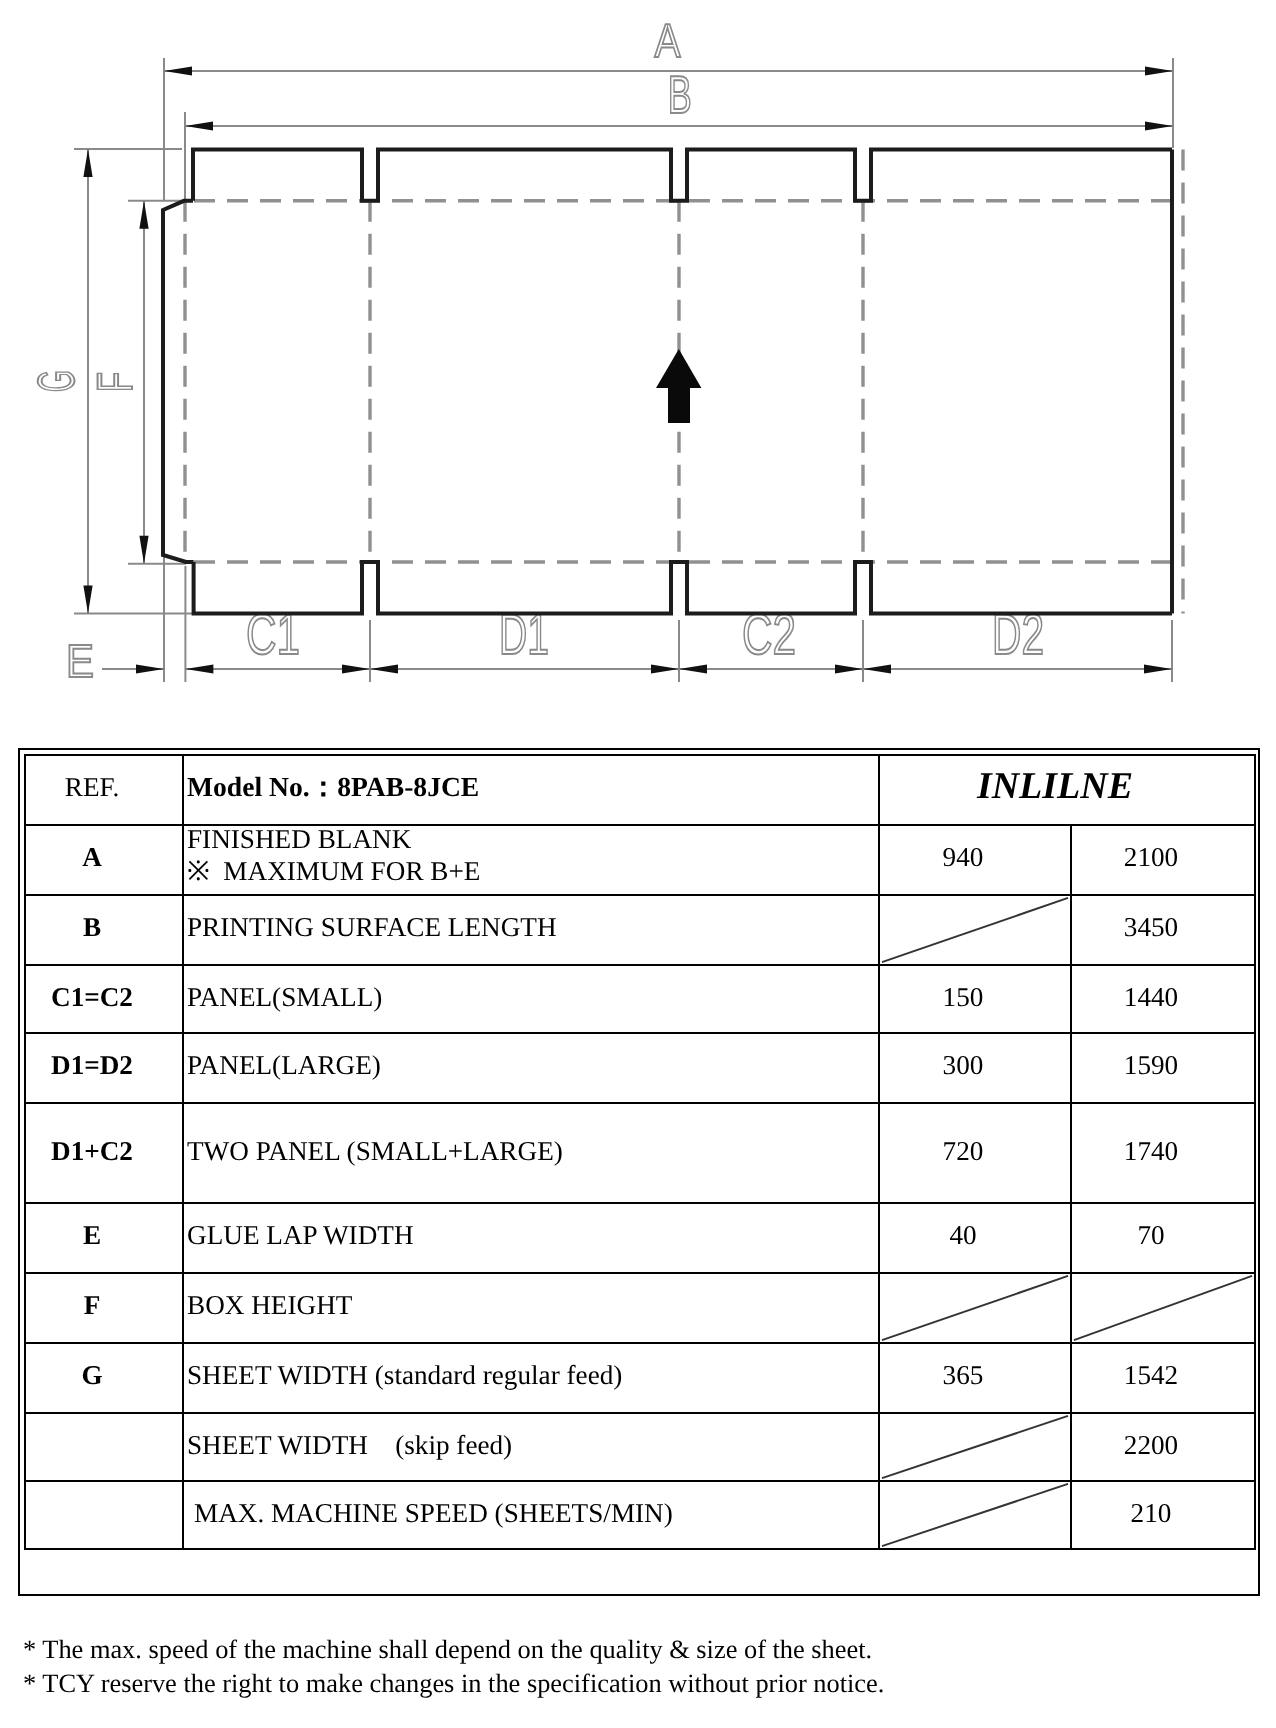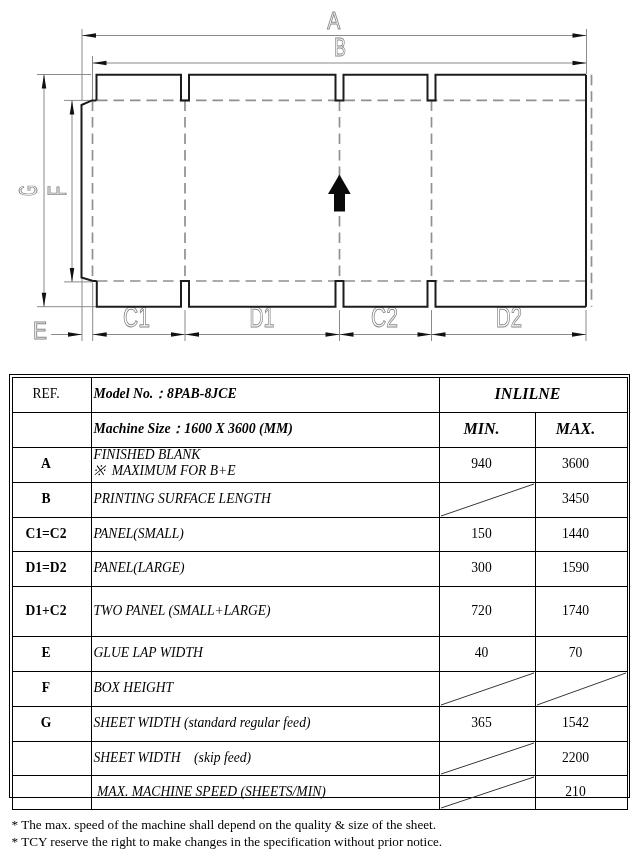--- a/index.html
+++ b/index.html
@@ -3,23 +3,23 @@
 <meta charset="utf-8">
 <style>
 html,body{margin:0;padding:0;background:#fff;}
 #page{position:relative;width:638px;height:864px;background:#fff;overflow:hidden;font-family:"Liberation Serif",serif;}
 #diag{position:absolute;left:0;top:0;}
 #tablewrap{position:absolute;left:9px;top:374px;width:615px;height:418px;border:1px solid #000;padding:2px;}
 table{border-collapse:collapse;table-layout:fixed;width:615px;}
 td{border:1px solid #000;padding:0 12px 2px 0;font-size:13.6px;color:#000;overflow:hidden;vertical-align:middle;}
 td.c{text-align:center;}
 td.ref{font-weight:bold;text-align:center;}
-td.desc{padding-left:1.5px;font-style:italic;}
+td.desc{padding-left:1.5px;}
 td.bld{font-weight:bold;font-size:13.8px;}
-td.hdr{font-weight:bold;font-style:italic;font-size:16px;text-align:center;}
+td.hdr{font-weight:bold;font-style:italic;font-size:19px;text-align:center;}
 td.diag{padding:0;position:relative;}
 td.diag svg{position:absolute;left:0;top:0;width:100%;height:100%;}
 .fn{position:absolute;left:11.5px;font-size:13.2px;color:#000;white-space:nowrap;line-height:16px;}
 </style>
 </head>
 <body>
 <div id="page">
 
 <svg id="diag" width="638" height="364" viewBox="0 0 638 364">
 
@@ -150,34 +150,28 @@
           <col style="width:92px">
         </colgroup>
 
 <tbody>
           <tr style="height:35px">
             <td class="c">REF.</td>
             <td class="desc bld">Model No.：8PAB-8JCE</td>
             <td class="hdr" colspan="2">INLILNE</td>
           </tr>
 
-<tr style="height:35px">
-            <td></td>
-            <td class="desc bld">Machine Size：1600 X 3600 (MM)</td>
-            <td class="hdr">MIN.</td>
-            <td class="hdr">MAX.</td>
-          </tr>
 
 <tr style="height:35px">
             <td class="ref">A</td>
             <td class="desc" style="vertical-align:top">
               <div style="margin-top:-1.5px;line-height:16.3px">FINISHED BLANK<br>※&nbsp; MAXIMUM FOR B+E</div>
             </td>
             <td class="c">940</td>
-            <td class="c">3600</td>
+            <td class="c">2100</td>
           </tr>
 
 <tr style="height:35px">
             <td class="ref">B</td>
             <td class="desc">PRINTING SURFACE LENGTH</td>
             <td class="diag">
               <svg viewBox="0 0 96 35" preserveAspectRatio="none">
                 <line x1="1" y1="34" x2="95" y2="1" stroke="#333" stroke-width="1"></line>
               </svg>
             </td>

